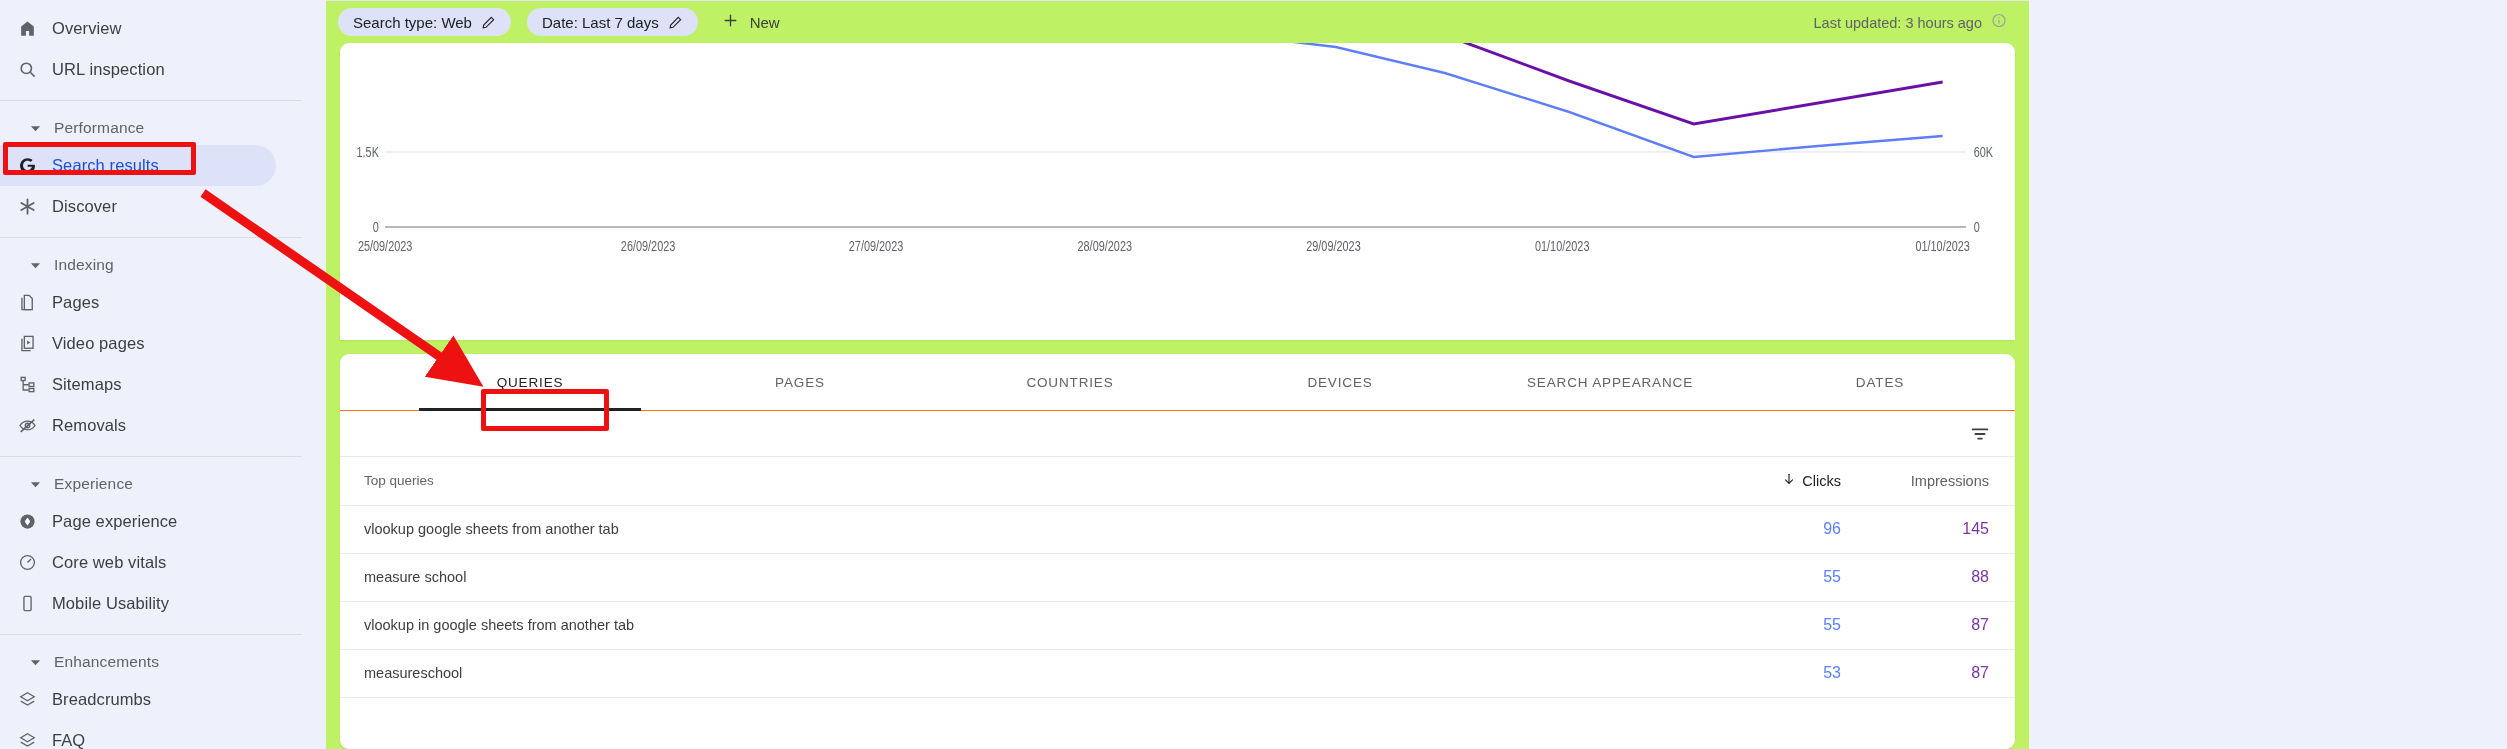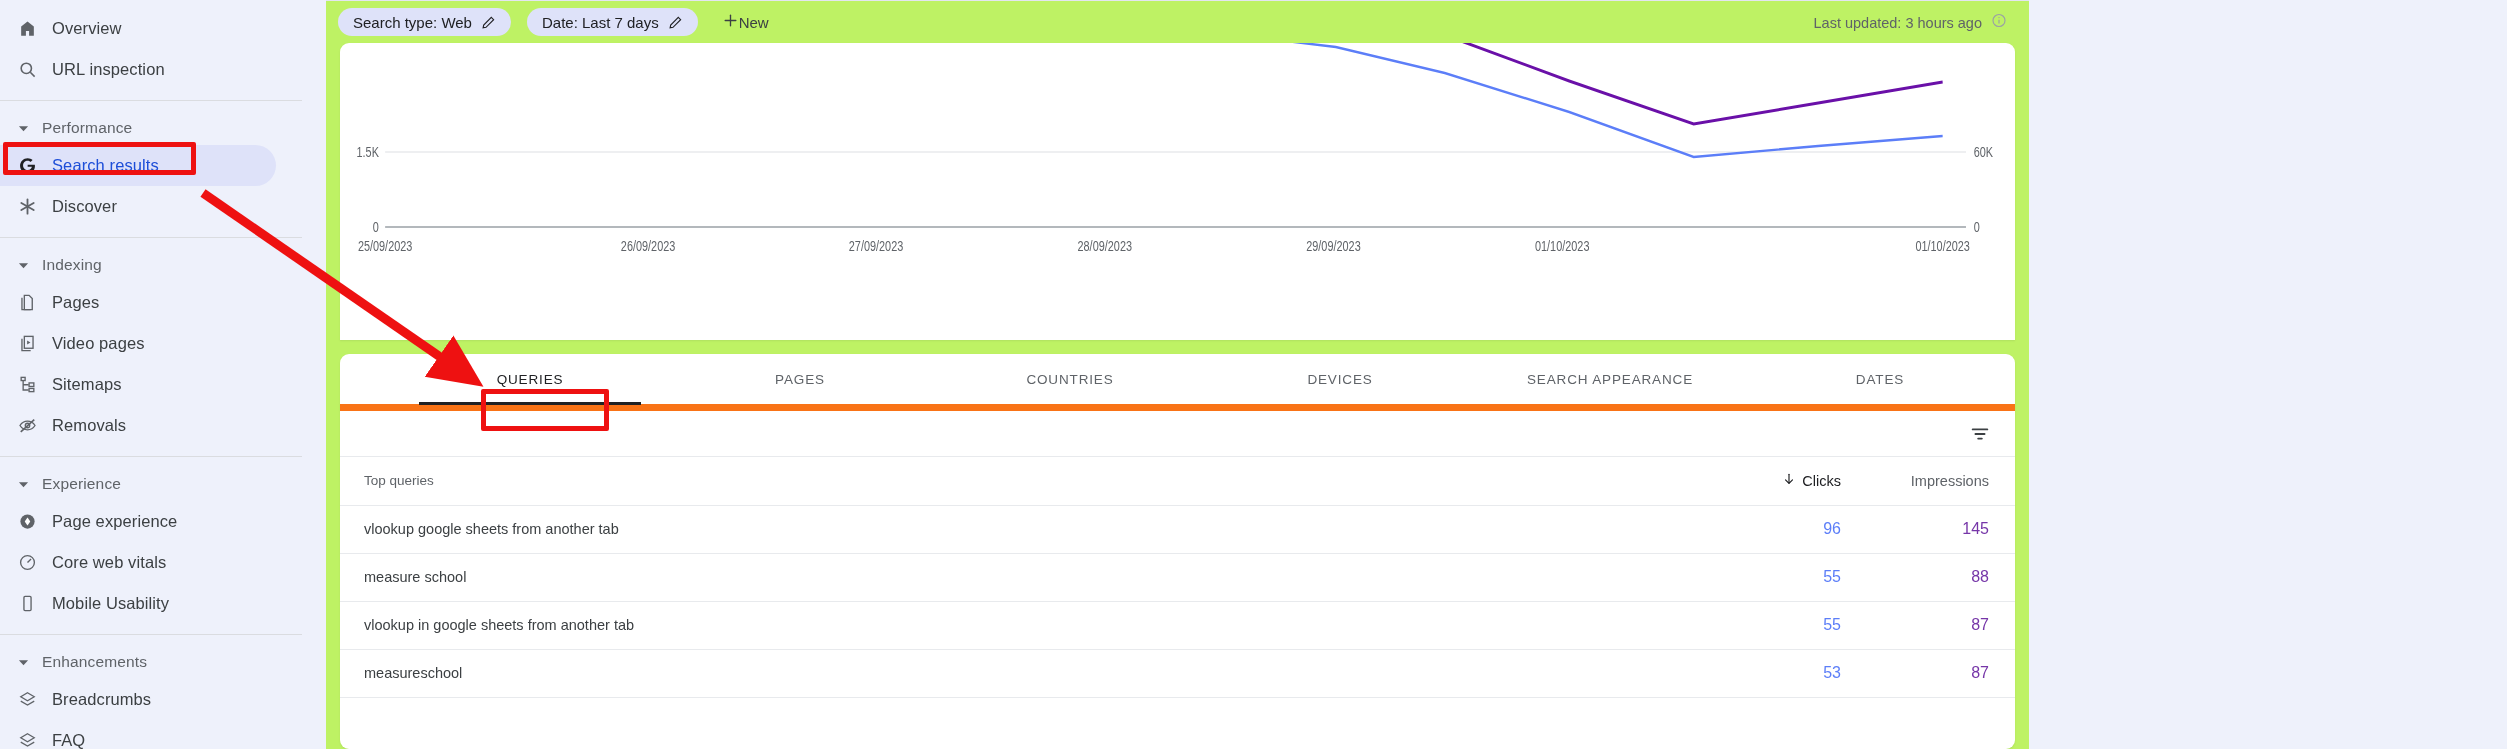--- a/index.html
+++ b/index.html
@@ -46,21 +46,21 @@
     width:276px;
   }
   .nav-item.active .lbl { color:#1d4ed8; }
 
   .nav-sep {
     height:1px; background:#dadce0;
     margin:10px 0 10px 0; width:302px;
   }
   .nav-group {
     display:flex; align-items:center;
-    height:34px; padding-left:18px; margin-top:2px;
+    height:34px; padding-left:30px; margin-top:2px;
   }
   .nav-group .caret {
     width:24px; flex:0 0 24px; color:#5f6368;
     display:flex; align-items:center;
   }
   .nav-group .gl {
     font-size:15.5px; color:#5f6368; letter-spacing:.15px;
   }
 
   
@@ -86,21 +86,21 @@
     padding:0 15px;
     border-radius:14px;
     background:#dee2f9;
     font-size:15px; color:#202124;
     margin-right:16px;
     white-space:nowrap;
     cursor:pointer;
   }
   .chip .pencil { display:flex; align-items:center; }
   .newbtn {
-    display:flex; align-items:center; 
+    display:flex; align-items:center; gap:11px;
     font-size:15px; color:#3c4043;
     padding:0 8px; height:28px; cursor:pointer;
   }
   .lastupd {
     position:absolute; right:22px; top:50%;
     transform:translateY(-50%);
     display:flex; align-items:center; gap:9px;
     font-size:14.5px; color:#5f6368;
     white-space:nowrap;
   }
@@ -123,21 +123,21 @@
     background:#fff;
     border-radius:9px;
     flex:1 1 auto;
     box-shadow:0 1px 2px rgba(60,64,67,.10);
     display:flex; flex-direction:column;
     overflow:hidden;
   }
   .tabs {
     height:57px; flex:0 0 57px;
     display:flex; align-items:stretch;
-    border-bottom:7px solid #f97316;
+    border-bottom:1px solid #f97316;
     padding-left:55px;
     position:relative;
   }
   .tab {
     width:336px;
     display:flex; align-items:center; justify-content:center;
     font-size:13.5px; letter-spacing:.85px;
     color:#5f6368;
     cursor:pointer; position:relative;
   }

